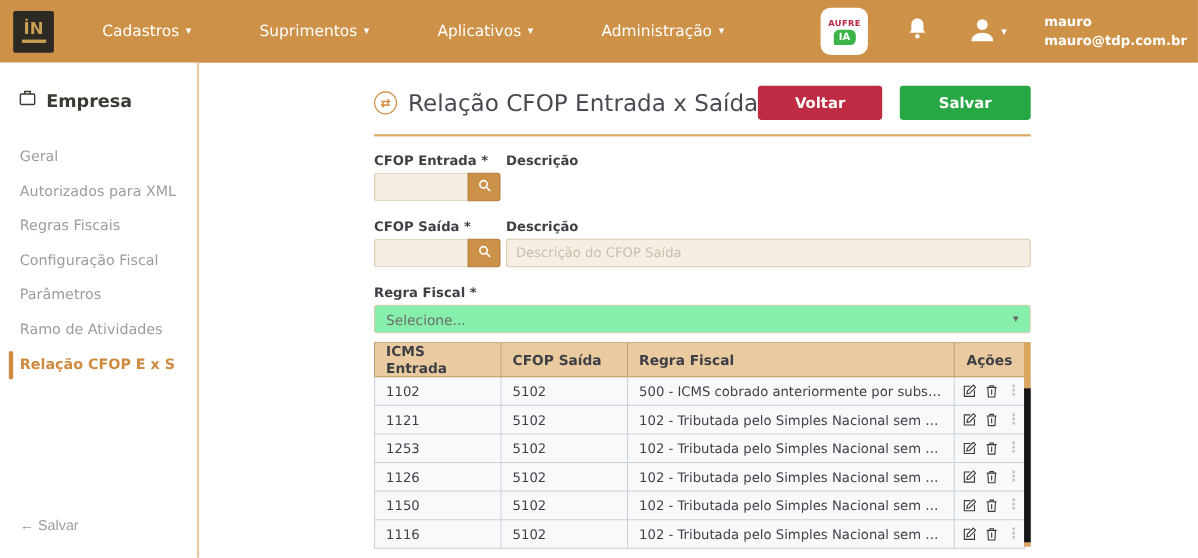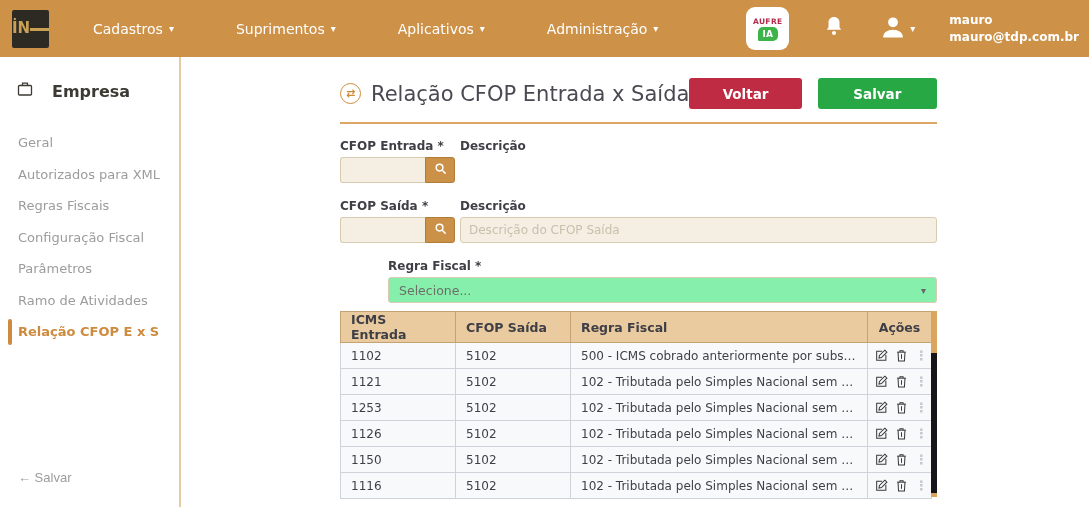--- a/index.html
+++ b/index.html
@@ -3,42 +3,42 @@
 <meta charset="utf-8">
 <style>
   * { margin:0; padding:0; box-sizing:border-box; }
   html,body { width:1089px; height:507px; overflow:hidden; background:#fff;
     font-family:"DejaVu Sans","Liberation Sans",sans-serif; }
 
   
   .navbar { position:absolute; left:0; top:0; width:1089px; height:57px;
     background:#CE9148; display:flex; align-items:center; padding:0 8px 0 12px; }
   .logo { width:37px; height:38px; background:#2D2A24; border-radius:2px;
-    display:flex; flex-direction:row; align-items:center; justify-content:center; cursor:pointer; }
+    display:flex; flex-direction:column; align-items:center; justify-content:center; cursor:pointer; }
   .logo-text { color:#C9A054; font-weight:bold; font-size:15px; line-height:15px; letter-spacing:0; }
   .logo-bar { width:22px; height:3px; background:#C9A054; margin-top:2px; }
   .main-nav { display:flex; align-items:center; margin-left:28px; gap:46px; }
   .nav-item { color:#fff; font-size:14px; cursor:pointer; white-space:nowrap; display:flex; align-items:center; gap:6px;margin-left:16px; }
   .nav-caret { font-size:10px; }
   .nav-right { margin-left:auto; display:flex; align-items:center; gap:34px; }
   .aufre-badge { width:43px; height:43px; background:#fff; border-radius:9px;
     display:flex; flex-direction:column; align-items:center; justify-content:center; cursor:pointer; }
   .aufre-top { color:#B5294B; font-size:7.5px; font-weight:bold; letter-spacing:.4px; }
   .aufre-ia { background:#3DB44A; color:#fff; font-size:9px; font-weight:bold;
     border-radius:5px 5px 5px 1px; padding:2px 5px; margin-top:1px; }
   .bell-btn, .user-btn { background:none; border:none; cursor:pointer; display:flex; align-items:center; gap:3px; }
   .user-caret { color:#fff; font-size:10px; }
   .user-info { color:#fff; line-height:1.35; margin-right:2px; }
   .user-name { font-size:12px; font-weight:bold; }
   .user-email { font-size:12px; font-weight:bold; }
 
   
   .sidebar { position:absolute; left:0; top:57px; width:181px; height:450px;
     background:#fff; border-right:2px solid #E4CBA3; }
-  .sidebar-title { display:flex; align-items:center; gap:19px; padding:24px 0 0 17px;
+  .sidebar-title { display:flex; align-items:center; gap:9px; padding:24px 0 0 17px;
     color:#3C3A33; font-size:16px; font-weight:bold; }
   .sidebar-menu { list-style:none; margin-top:26px; }
   .sb-item { position:relative; color:#9C9C9C; font-size:13px; padding:0 0 0 18px;
     height:31.5px; display:flex; align-items:center; cursor:pointer; }
   .sb-item.active { color:#CE8A3E; font-weight:bold; }
   .sb-item.active::before { content:""; position:absolute; left:8px; top:3px; bottom:3px;
     width:4px; background:#CE8A3E; border-radius:2px; }
   .sidebar-back { position:absolute; left:18px; bottom:22px; color:#9C9C9C;
     font-size:13px; cursor:pointer; background:none; border:none; }
 
@@ -65,21 +65,21 @@
     background:#F5EEE2; border-radius:3px 0 0 3px; padding:0 6px; font-size:12px; font-family:inherit; }
   .search-btn { width:30px; height:26px; background:#CB9149; border:1px solid #B07C37;
     border-radius:0 3px 3px 0; cursor:pointer; display:flex; align-items:center; justify-content:center; }
   .text-input { width:100%; height:26px; border:1px solid #D9CBAF; background:#F5EEE2;
     border-radius:3px; padding:0 8px; font-size:12px; font-family:inherit; color:#6E6E68; }
   .text-input::placeholder, .search-group input::placeholder { color:#C8BFAC; }
   .select-box { height:26px; border:1px solid #D9CBAF; background:#86efac; border-radius:3px;
     display:flex; align-items:center; padding:0 10px; font-size:12.5px; color:#6E6E68; cursor:pointer; }
   .select-value { flex:1 1 auto; }
   .select-caret { color:#666; font-size:10px; }
-  .form-row-select { margin-bottom:8px;margin-left:48px; }
+  .form-row-select { margin-bottom:8px; }
 
   
   .table-wrap { position:relative; width:597px; }
   table { border-collapse:collapse; width:591px; table-layout:fixed; }
   col.c1{width:115px;} col.c2{width:115px;} col.c3{width:297px;} col.c4{width:64px;}
   thead th { background:#EACA9F; border:1px solid #C4A271; color:#3E3E46; font-size:12.5px;
     text-align:left; height:30px; padding:0 10px; }
   thead th.actions-h { text-align:center; padding:0 2px; }
   tbody td { background:#F8F9FA; border:1px solid #CDD3D9; color:#3F3F46; font-size:12px;
     height:26px; padding:0 10px; white-space:nowrap; overflow:hidden; text-overflow:ellipsis; }

